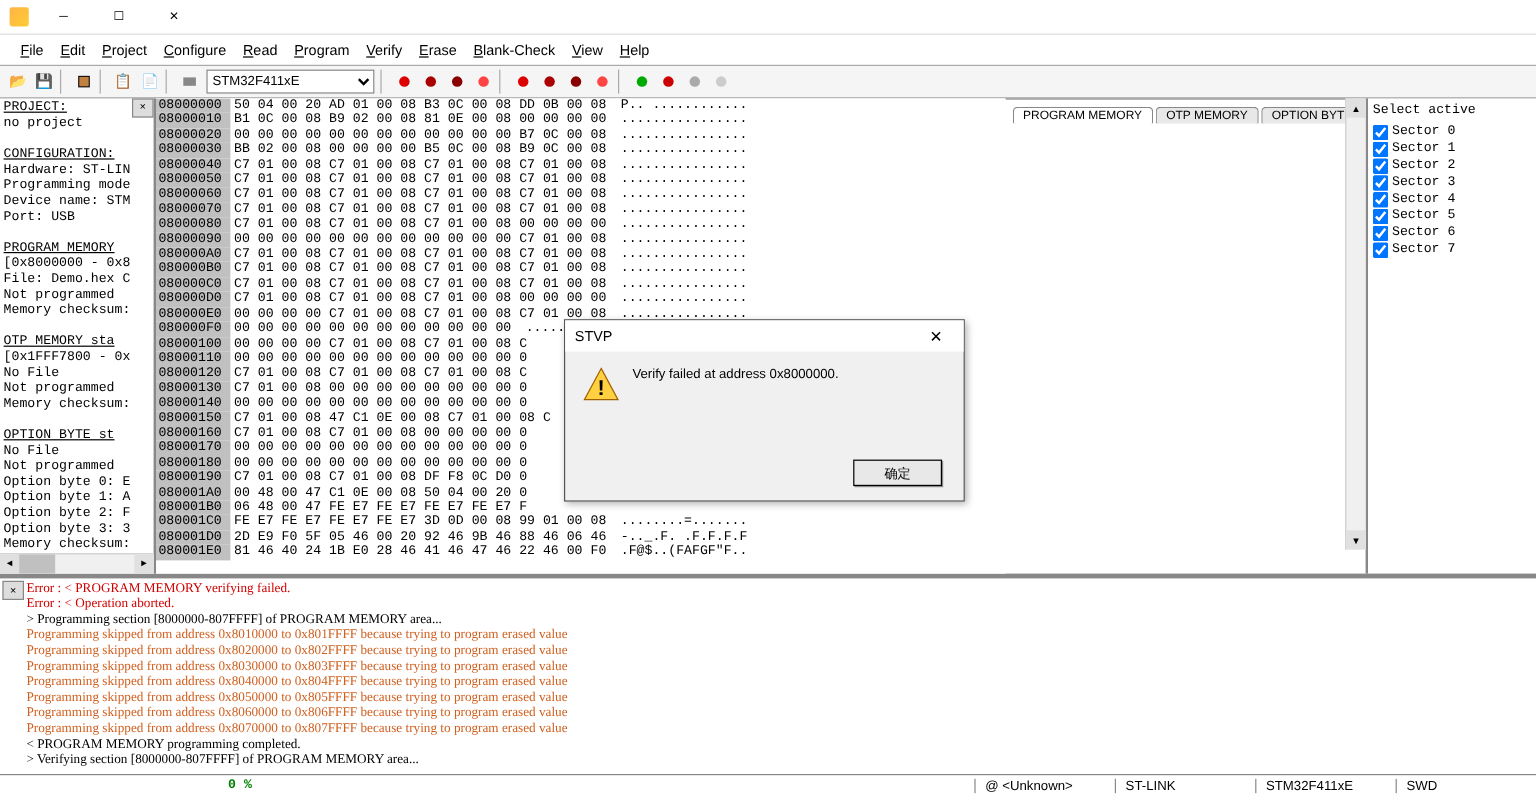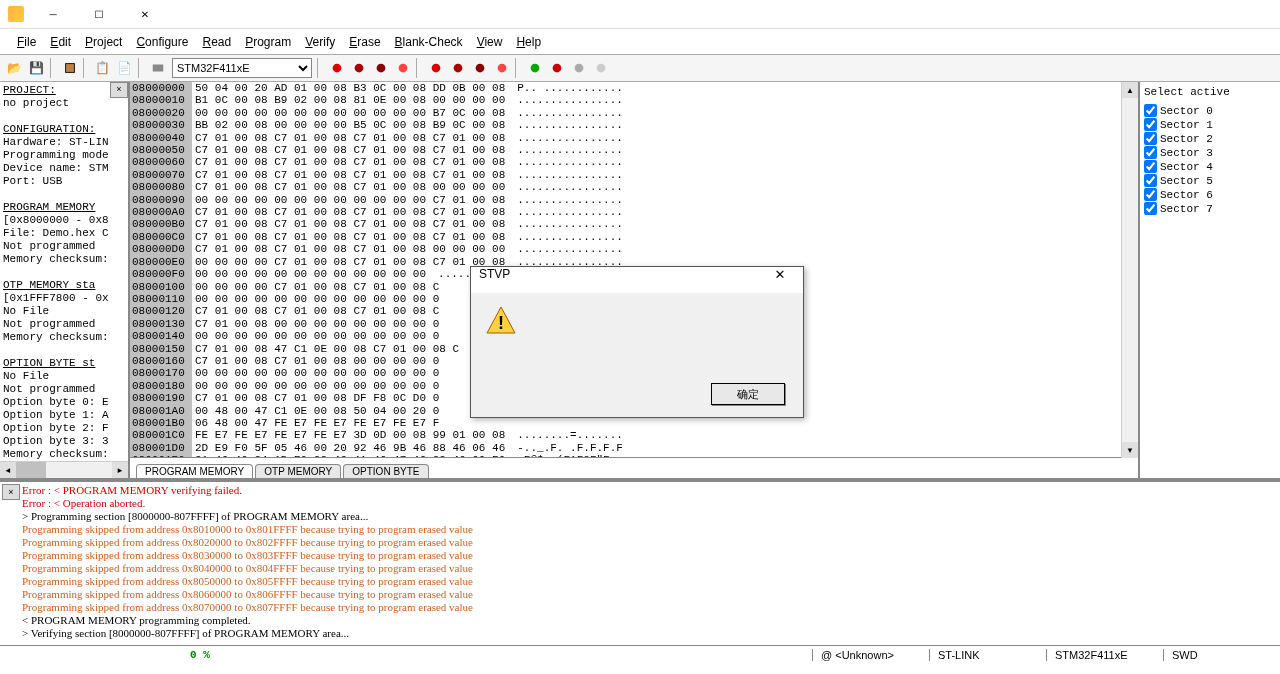--- a/index.html
+++ b/index.html
@@ -13,47 +13,47 @@
 .toolbar{height:26px;border-top:1px solid #aaa;border-bottom:1px solid #aaa;display:flex;align-items:center;padding:0 4px;background:#f5f5f5}
 .tb-sep{width:6px;border-left:1px solid #aaa;height:20px;margin:0 2px}
 .tb-btn{width:20px;height:20px;margin:0 1px;display:flex;align-items:center;justify-content:center;font-size:12px}
 .tb-btn svg{width:14px;height:14px}
 select.device{height:20px;width:140px;font-size:11px;margin:0 3px;background:#fff;border:1px solid #888}
 .body{display:flex;height:396px;border-bottom:2px solid #888}
 .left{width:128px;border-right:2px solid #888;font-family:"Courier New",monospace;font-size:11px;line-height:13px;position:relative}
 .left .xbtn{position:absolute;top:0;right:0;width:16px;height:14px;border:1px solid #888;background:#ddd;font-size:9px;display:flex;align-items:center;justify-content:center}
 .left-inner{padding:2px 3px;white-space:pre;overflow:hidden}
 .hdr{font-weight:normal;text-decoration:underline}
-.center{flex:1;display:flex;flex-direction:column;position:relative}
+.center{flex:1;display:flex;flex-direction:row;position:relative}
 .hex{flex:1;font-family:"Courier New",monospace;font-size:11px;line-height:12.4px;white-space:pre;overflow:hidden;background:#fff}
 .addrcol{background:#c0c0c0;color:#000;display:inline-block;width:60px;text-align:left;padding-left:2px}
 .hexline{display:flex}
 .hexbytes{padding-left:3px}
 .hexascii{padding-left:12px}
 .tabs{height:20px;display:flex;align-items:flex-end;padding-left:6px;font-size:10px;border-top:1px solid #888}
 .tab{border:1px solid #888;border-bottom:none;padding:1px 8px;margin-right:2px;background:#fff;border-radius:4px 4px 0 0}
 .tab.inactive{background:#e8e8e8}
 .vscroll{position:absolute;right:0;top:0;bottom:20px;width:16px;background:#f0f0f0;border-left:1px solid #ccc}
 .vscroll .up,.vscroll .dn{height:16px;background:#e0e0e0;display:flex;align-items:center;justify-content:center;font-size:8px}
 .vscroll .dn{position:absolute;bottom:0;width:100%}
 .right{width:132px;border-left:2px solid #888;font-family:"Courier New",monospace;font-size:11px;padding:4px}
 .right .label{display:block;margin-bottom:6px}
-.right .chk{display:flex;align-items:center;margin-bottom:1px}
+.right .chk{display:flex;align-items:flex-start;margin-bottom:1px}
 .right input{margin:0 3px 0 0}
 .log{height:163px;border-top:2px solid #888;position:relative;display:flex}
 .log .xbtn{width:16px;height:14px;border:1px solid #888;background:#ddd;font-size:9px;display:flex;align-items:center;justify-content:center;position:absolute;left:2px;top:2px}
 .log-inner{flex:1;font-family:Liberation Serif, serif;font-size:11px;line-height:13px;margin-left:20px;padding:2px;overflow:hidden;white-space:pre}
 .red{color:#d00000}
 .orange{color:#d06020}
 .status{height:18px;border-top:1px solid #888;display:flex;align-items:center;font-size:11px}
 .status .progress{flex:0 0 400px;text-align:center;color:#008000;font-weight:bold;font-family:"Courier New",monospace}
 .status .spacer{flex:1}
 .status .cell{border-left:1px solid #888;padding:0 8px;min-width:100px}
 .dialog{position:absolute;left:470px;top:266px;width:332px;height:150px;background:#f0f0f0;border:1px solid #555;box-shadow:2px 2px 6px rgba(0,0,0,.3);z-index:100}
-.dlg-title{height:26px;background:#fff;display:flex;padding:0 8px;font-size:12px}
+.dlg-title{height:26px;background:#fff;display:flex;align-items:center;padding:0 8px;font-size:12px}
 .dlg-title .sp{flex:1}
 .dlg-close{width:30px;text-align:center;font-size:13px}
 .dlg-body{display:flex;padding:12px 14px}
 .dlg-icon{width:32px;height:32px;margin-right:10px}
 .dlg-msg{font-size:11px;line-height:15px}
 .dlg-btns{position:absolute;bottom:12px;right:18px}
 .dlg-btn{width:74px;height:22px;border:1px solid #000;background:#e8e8e8;box-shadow:1px 1px 0 #888;font-size:11px}
 .left-hscroll{position:absolute;bottom:0;left:0;right:0;height:16px;background:#f0f0f0;border-top:1px solid #ccc;display:flex}
 .left-hscroll .ar{width:16px;background:#e0e0e0;font-size:8px;display:flex;align-items:center;justify-content:center}
 .left-hscroll .thumb{width:30px;background:#c0c0c0;margin-left:0}
@@ -280,18 +280,19 @@
     <span class="dlg-close">✕</span>
   </div>
   <div class="dlg-body">
     <div class="dlg-icon">
       <svg viewBox="0 0 32 32">
           <polygon points="16,2 30,28 2,28" fill="#ffd040" stroke="#a06000" stroke-width="1"></polygon>
           <text x="16" y="24" text-anchor="middle" font-size="18" font-weight="bold" fill="#000">!</text>
         </svg>
     </div>
     <div class="dlg-msg">
+      <div>Verify failed at address 0x8000000.</div>
     </div>
   </div>
   <div class="dlg-btns">
     <button class="dlg-btn">确定</button>
   </div>
 </div>
 
 </body></html>

